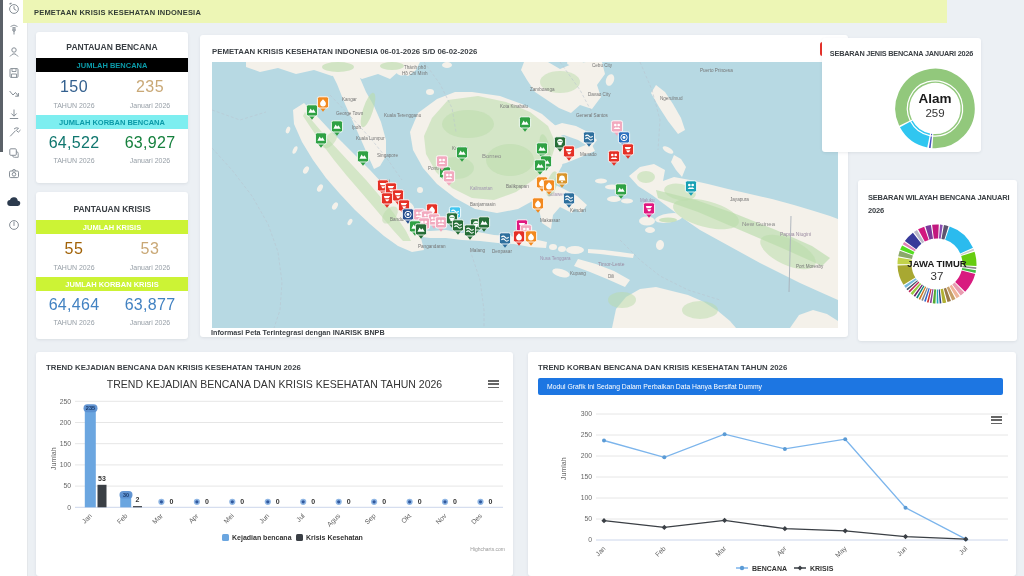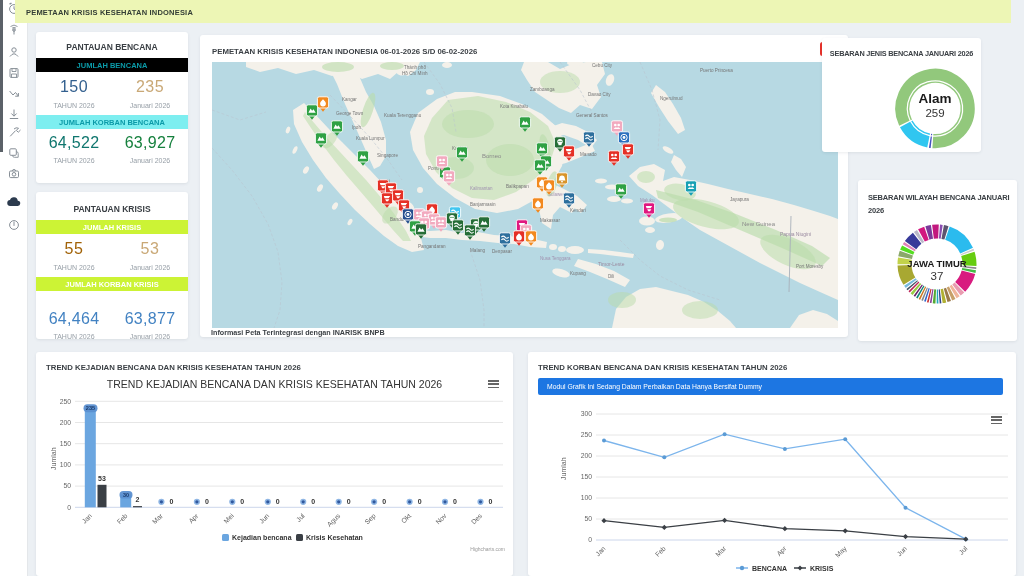--- a/index.html
+++ b/index.html
@@ -49,21 +49,21 @@
         <path d="M-3.5,3 a3,3 0 0 1 -0.5,-6 a4,4 0 0 1 7.8,0.8 a2.6,2.6 0 0 1 -0.3,5.2 Z" fill="#2c3b4e" stroke="none"></path>
       </g>
       <g transform="translate(14,225)" stroke="#868e96" fill="none" stroke-width="1">
         <circle r="4.4"></circle>
         <path d="M0,-3 L0,0.5" stroke-linecap="round"></path>
       </g>
     </svg>
 <div style="position:absolute;left:0;top:0;width:3px;height:152px;background:#5b6168"></div>
 </div>
 
-<div style="position:absolute;left:15px;top:0;width:996px;height:23px;background:#edf6b5;">
+<div style="position:absolute;left:23px;top:0;width:924px;height:23px;background:#edf6b5;">
 <div style="position:absolute;left:11px;top:8px;font-size:7.5px;font-weight:bold;color:#333d35;letter-spacing:.2px">PEMETAAN KRISIS KESEHATAN INDONESIA</div>
 </div>
 
 <div class="card" style="left:36px;top:32px;width:152px;height:151px">
   <div class="ttl" style="text-align:center;font-size:8.5px;padding-top:10px">PANTAUAN BENCANA</div>
   <div style="margin-top:6px;background:#000000;color:#0b9aa8;font-size:7.5px;font-weight:bold;text-align:center;padding:2.5px 0">JUMLAH BENCANA</div>
   <div style="display:flex;text-align:center;margin-top:6px">
     <div style="flex:1">
         <div style="font-size:16px;color:#33608f;letter-spacing:.5px">150</div>
         <div style="font-size:7px;color:#98a0a8;margin-top:6px">TAHUN 2026</div>
@@ -93,21 +93,21 @@
     <div style="flex:1">
         <div style="font-size:16px;color:#a16207;letter-spacing:.5px">55</div>
         <div style="font-size:7px;color:#98a0a8;margin-top:6px">TAHUN 2026</div>
       </div>
     <div style="flex:1">
         <div style="font-size:16px;color:#c9a876;letter-spacing:.5px">53</div>
         <div style="font-size:7px;color:#98a0a8;margin-top:6px">Januari 2026</div>
       </div>
   </div>
   <div style="margin-top:6px;background:#ccf335;color:#fff;font-size:7.5px;font-weight:bold;text-align:center;padding:2.5px 0">JUMLAH KORBAN KRISIS</div>
-  <div style="display:flex;text-align:center;margin-top:19px">
+  <div style="display:flex;text-align:center;margin-top:5px">
     <div style="flex:1">
         <div style="font-size:16px;color:#4282c2;letter-spacing:.3px">64,464</div>
         <div style="font-size:7px;color:#98a0a8;margin-top:5px">TAHUN 2026</div>
       </div>
     <div style="flex:1">
         <div style="font-size:16px;color:#4282c2;letter-spacing:.3px">63,877</div>
         <div style="font-size:7px;color:#98a0a8;margin-top:5px">Januari 2026</div>
       </div>
   </div>
 </div>

